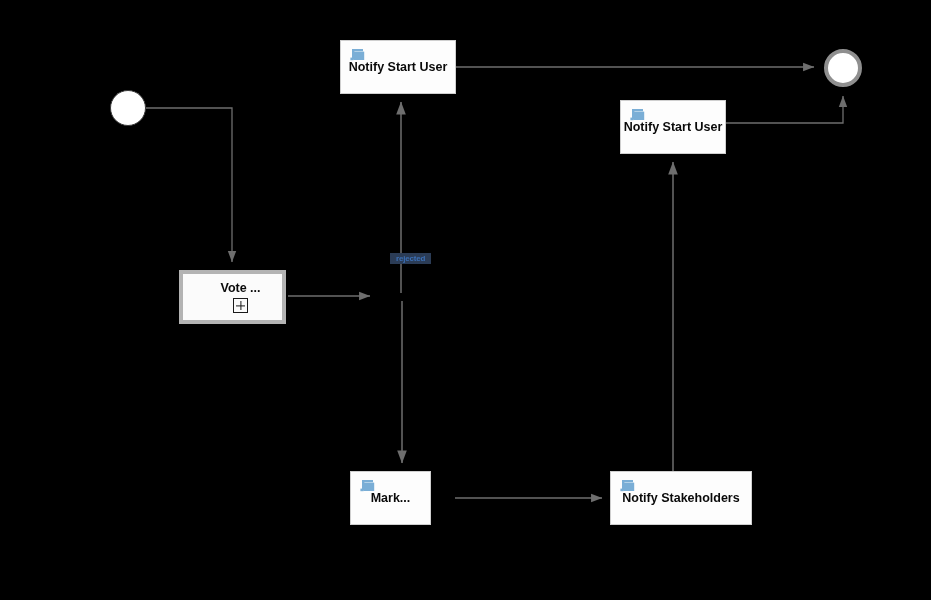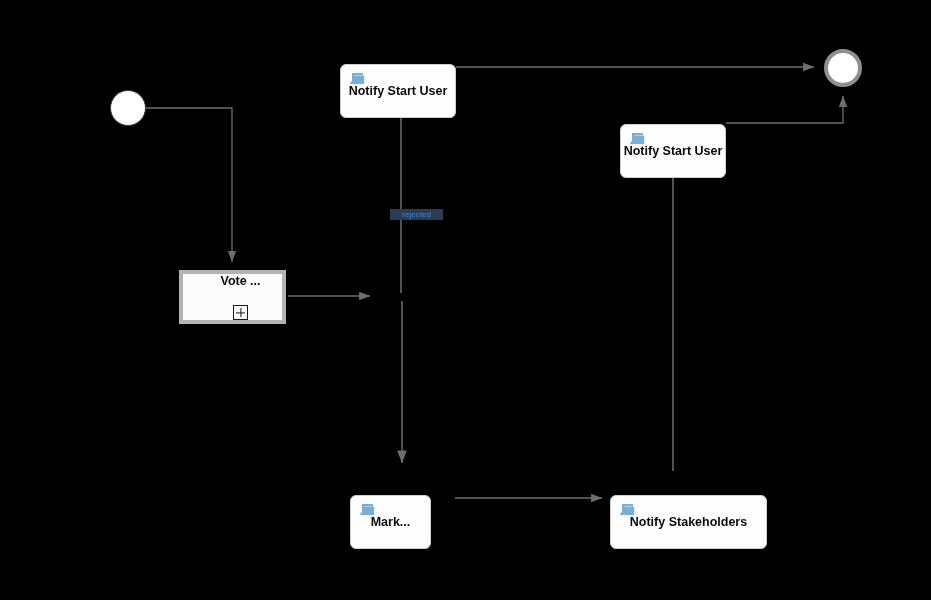--- a/index.html
+++ b/index.html
@@ -34,25 +34,24 @@
   }
   .event.end {
     border: 4px solid #8f8f8f;
   }
   
   .task {
     position: absolute;
     background: #fdfdfd;
     box-sizing: border-box;
     border: 1px solid #cfcfcf;
-    border-radius: 6px;
+    border-radius: 0;
     display: flex;
     align-items: center;
     justify-content: center;
-    margin-top: 24px;
   }
   .task .label {
     font-size: 12.5px;
     font-weight: bold;
     color: #0a0a0a;
     text-align: center;
     line-height: 1.15;
     padding: 0 6px;
     white-space: nowrap;
   }
@@ -65,21 +64,21 @@
   }
   
   .subprocess {
     position: absolute;
     background: #fbfbfb;
     box-sizing: border-box;
     border: 4px solid #b3b3b3;
     display: flex;
     flex-direction: column;
     align-items: center;
-    justify-content: space-between;
+    justify-content: center;
     padding-left: 16px;
   }
   .subprocess .label {
     font-size: 12.5px;
     font-weight: bold;
     color: #0a0a0a;
     white-space: nowrap;
   }
   .expand-marker {
     margin-top: 3px;
@@ -105,22 +104,23 @@
   }
   
   .edge-label {
     position: absolute;
     font-size: 8px;
     font-weight: bold;
     color: #3b6fb5;
     background: #2b3c56;
     letter-spacing: -0.2px;
     white-space: nowrap;
-    padding: 0 12px;
+    padding: 0 6px;
     line-height: 11px;
+    margin-top: 44px;
   }
 </style>
 </head>
 <body>
 
 <div id="canvas">
 
   <svg id="edges" viewBox="0 0 931 600" xmlns="http://www.w3.org/2000/svg">
     <defs>
       <marker id="ah" markerWidth="10" markerHeight="10" refX="8.4" refY="3.6" orient="auto" markerUnits="strokeWidth">
@@ -194,21 +194,21 @@
     <span class="task-icon">
       <svg viewBox="0 0 17 15" width="17" height="15" xmlns="http://www.w3.org/2000/svg">
         <path d="M3 1 H14 V3.2 H5.4 V11.6 H3 Z" fill="#7aaed6"></path>
         <rect x="4.6" y="3.6" width="10.6" height="8.4" fill="#7aaed6"></rect>
         <rect x="1.4" y="9.6" width="3.2" height="2.6" fill="#7aaed6"></rect>
       </svg>
     </span>
     <div class="label">Mark...</div>
   </div>
 
-  <div class="task" style="left:610px; top:471px; width:157px; height:54px;">
+  <div class="task" style="left:610px; top:471px; width:142px; height:54px;">
     <span class="task-icon">
       <svg viewBox="0 0 17 15" width="17" height="15" xmlns="http://www.w3.org/2000/svg">
         <path d="M3 1 H14 V3.2 H5.4 V11.6 H3 Z" fill="#7aaed6"></path>
         <rect x="4.6" y="3.6" width="10.6" height="8.4" fill="#7aaed6"></rect>
         <rect x="1.4" y="9.6" width="3.2" height="2.6" fill="#7aaed6"></rect>
       </svg>
     </span>
     <div class="label">Notify Stakeholders</div>
   </div>
 

